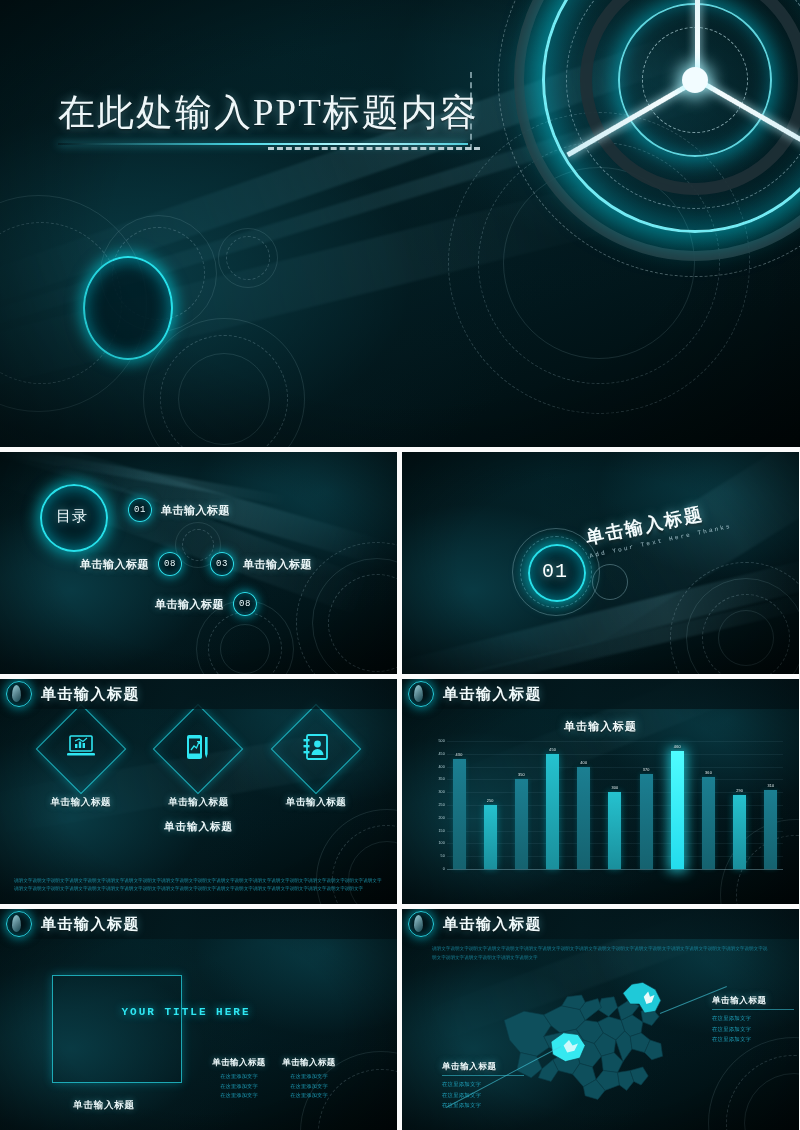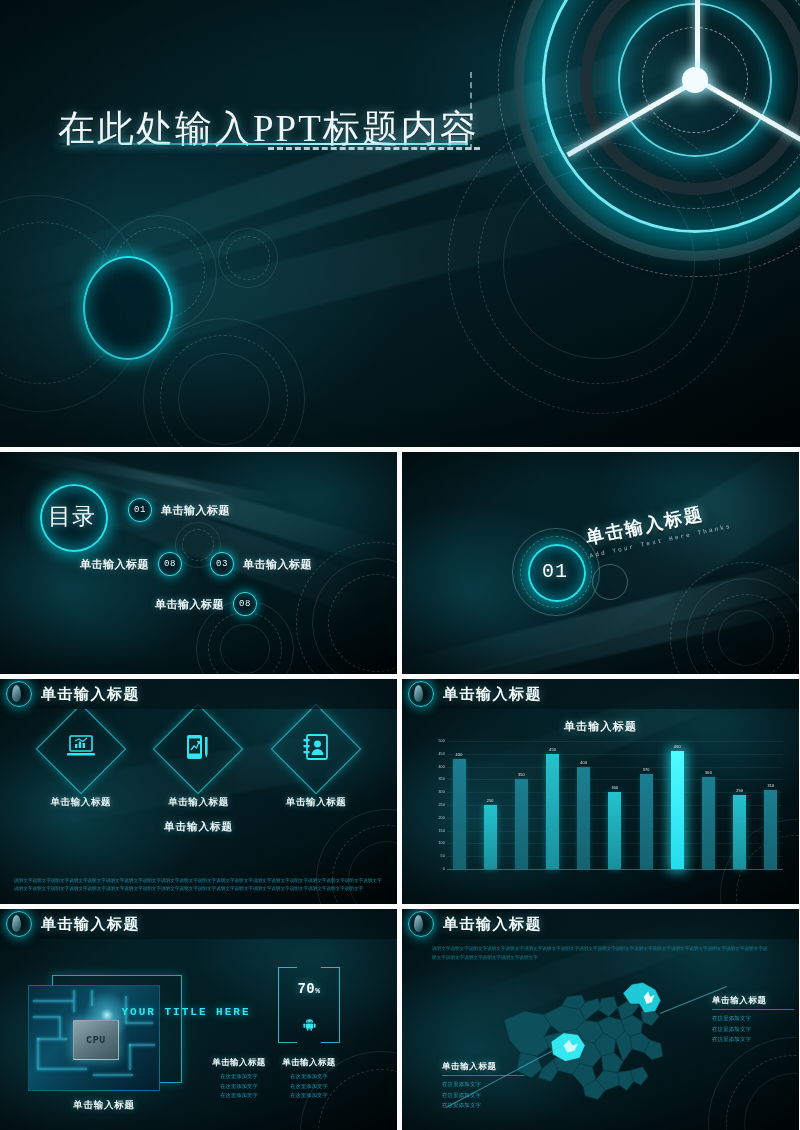--- a/index.html
+++ b/index.html
@@ -50,21 +50,21 @@
     filter:blur(1.2px);
   }
   .glow-circle{
     position:absolute;border-radius:50%;
     border:2px solid rgba(40,235,245,.95);
     box-shadow:0 0 14px 4px rgba(0,225,240,.55), inset 0 0 16px 3px rgba(0,200,225,.45);
     background:radial-gradient(circle at 50% 50%, rgba(0,30,38,.9) 55%, rgba(0,60,72,.5) 100%);
   }
 
   
-  .hero-title-wrap{position:absolute;left:58px;top:104px;z-index:7;}
+  .hero-title-wrap{position:absolute;left:58px;top:88px;z-index:7;}
   .hero-title{
     font-family:"Liberation Serif","DejaVu Serif",serif;
     font-size:37px;letter-spacing:2px;color:#eef7f9;
     text-shadow:0 0 10px rgba(160,240,255,.45),0 1px 2px rgba(0,0,0,.8);
     white-space:nowrap;
   }
   .hero-rule{
     position:absolute;left:58px;top:143px;width:410px;height:2px;z-index:7;
     background:linear-gradient(90deg, rgba(0,200,220,0) 0%, rgba(80,235,250,.9) 45%, rgba(190,250,255,1) 72%, rgba(90,230,245,.85) 100%);
     box-shadow:0 0 8px rgba(60,225,245,.75);
@@ -99,21 +99,21 @@
 
   
   .toc-big{
     left:40px;top:32px;width:64px;height:64px;
     border-width:2px;
   }
   .toc-big-label{
     position:absolute;left:40px;top:32px;width:64px;height:64px;z-index:6;
     display:flex;align-items:center;justify-content:center;
     font-family:"Liberation Serif","DejaVu Serif",serif;
-    font-size:23px;color:#f0fbfd;letter-spacing:1px;
+    font-size:15px;color:#f0fbfd;letter-spacing:1px;
     text-shadow:0 0 8px rgba(120,240,255,.7);
   }
   .toc-item{position:absolute;display:flex;align-items:center;gap:9px;z-index:6;}
   .num-badge{
     width:22px;height:22px;border-radius:50%;flex:none;
     border:1.5px solid rgba(45,235,248,.95);
     box-shadow:0 0 9px 2px rgba(0,220,240,.5), inset 0 0 8px rgba(0,200,225,.35);
     display:flex;align-items:center;justify-content:center;
     font-family:"Liberation Mono","DejaVu Sans Mono",monospace;
     font-size:9px;color:#ecfdff;letter-spacing:.5px;
@@ -651,58 +651,23 @@
         <div class="ring dash" style="left:318px;top:160px;width:124px;height:124px;"></div>
         <div class="vign"></div>
       </div>
 
       <div class="chead">
         <div class="chead-icon"></div>
         <div class="chead-title">单击输入标题</div>
       </div>
 
       <div class="cpu-frame"></div>
-      <div class="cpu-img">
-        <div class="trace" style="left:4px;top:14px;width:40px;height:1.5px;"></div>
-        <div class="trace" style="left:4px;top:30px;width:26px;height:1.5px;"></div>
-        <div class="trace" style="left:30px;top:30px;width:1.5px;height:22px;"></div>
-        <div class="trace" style="left:8px;top:52px;width:30px;height:1.5px;"></div>
-        <div class="trace" style="left:8px;top:52px;width:1.5px;height:30px;"></div>
-        <div class="trace" style="left:8px;top:82px;width:50px;height:1.5px;"></div>
-        <div class="trace" style="left:96px;top:10px;width:1.5px;height:26px;"></div>
-        <div class="trace" style="left:96px;top:36px;width:28px;height:1.5px;"></div>
-        <div class="trace" style="left:100px;top:58px;width:26px;height:1.5px;"></div>
-        <div class="trace" style="left:100px;top:58px;width:1.5px;height:26px;"></div>
-        <div class="trace" style="left:64px;top:88px;width:40px;height:1.5px;"></div>
-        <div class="trace" style="left:44px;top:4px;width:1.5px;height:22px;"></div>
-        <div class="trace" style="left:62px;top:4px;width:1.5px;height:16px;"></div>
-        <div class="chip">
-          <span>CPU</span>
-        </div>
-      </div>
       <div class="cpu-cap">单击输入标题</div>
 
 
-      <div class="stat-box" style="left:278px;top:58px;">
-        <div class="stat-pct">
-          <span>70</span><em>%</em>
-        </div>
-        <div class="stat-icon">
-          <svg width="13" height="13" viewBox="0 0 13 13">
-            <path d="M2.8 4.6 a3.7 3.4 0 0 1 7.4 0 Z" fill="#2fe6f2"></path>
-            <rect x="2.8" y="5.4" width="7.4" height="5.4" rx="1" fill="#2fe6f2"></rect>
-            <rect x="0.4" y="5.4" width="1.7" height="4.4" rx=".85" fill="#2fe6f2"></rect>
-            <rect x="10.9" y="5.4" width="1.7" height="4.4" rx=".85" fill="#2fe6f2"></rect>
-            <rect x="4" y="10.6" width="1.6" height="2.2" rx=".8" fill="#2fe6f2"></rect>
-            <rect x="7.4" y="10.6" width="1.6" height="2.2" rx=".8" fill="#2fe6f2"></rect>
-            <circle cx="4.8" cy="3.3" r=".5" fill="#0b2b33"></circle>
-            <circle cx="8.2" cy="3.3" r=".5" fill="#0b2b33"></circle>
-          </svg>
-        </div>
-      </div>
 
       <div class="yth">YOUR TITLE HERE</div>
 
       <div class="sub-h" style="left:200px;top:148px;">单击输入标题</div>
       <div class="sub-l" style="left:200px;top:163px;">
         <div>在这里添加文字</div>
         <div>在这里添加文字</div>
         <div>在这里添加文字</div>
       </div>
 

